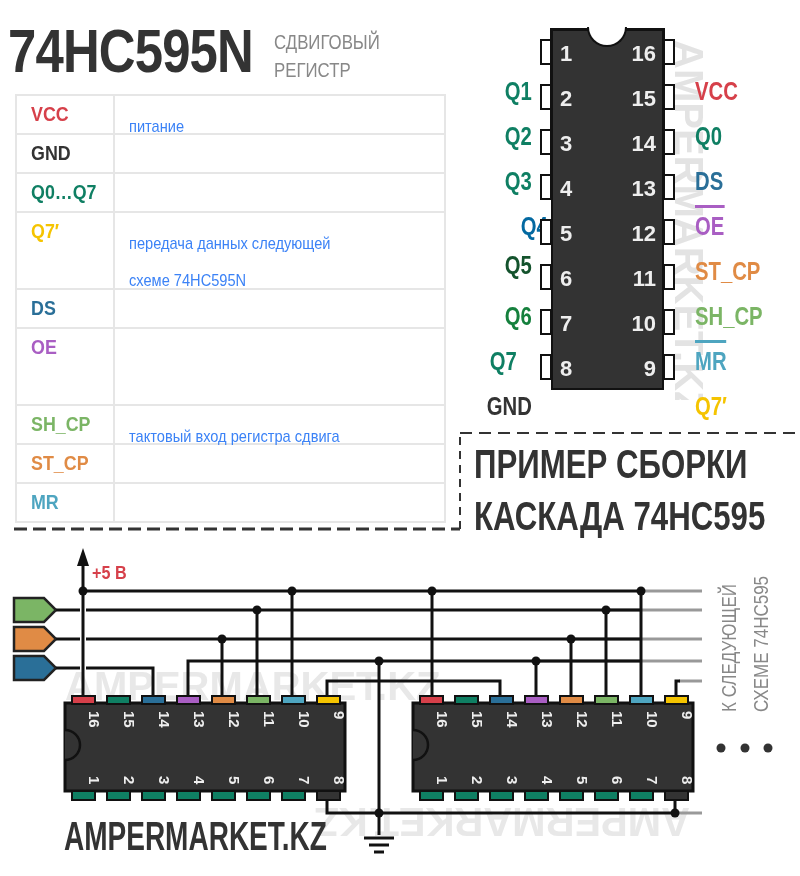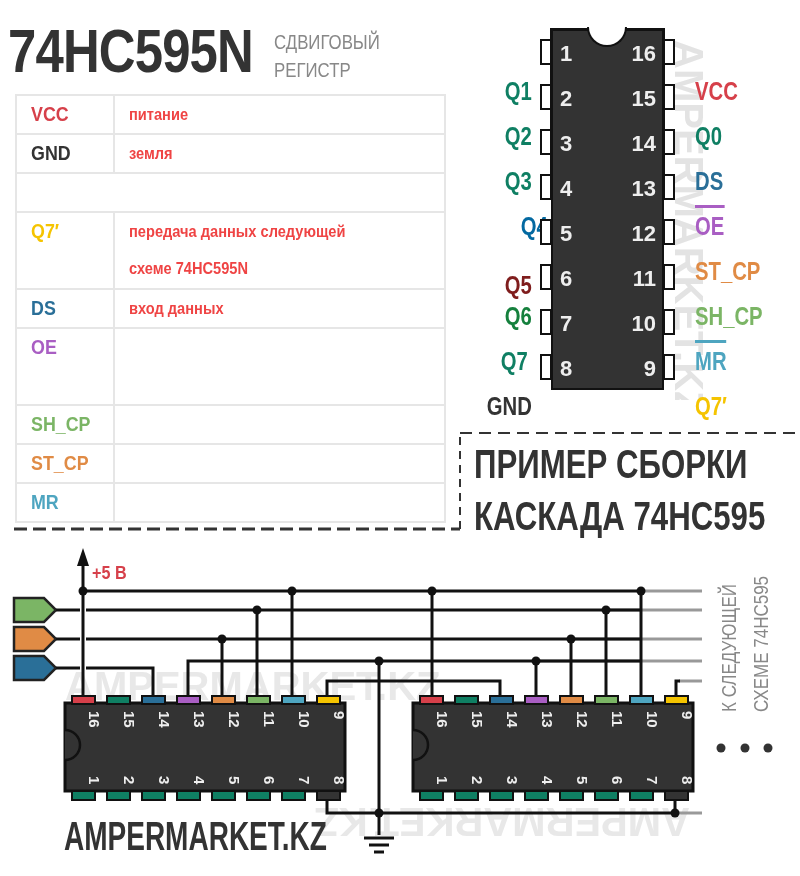--- a/index.html
+++ b/index.html
@@ -14,22 +14,22 @@
     .subtitle div { white-space: nowrap; }
 
     
     .legend { position: absolute; left: 15px; top: 94px; width: 427px; border: 2px solid #e6e6e6;
               border-collapse: collapse; background: #fff; }
     .legend-row { display: flex; border-bottom: 2px solid #e6e6e6; }
     .legend-row:last-child { border-bottom: none; }
     .legend-pin { width: 98px; border-right: 2px solid #e6e6e6; padding: 5px 0 0 14px; box-sizing: border-box;
                   font-size: 21px; font-weight: bold; line-height: 26px; }
     .legend-pin span { display: inline-block; transform: scaleX(0.85); transform-origin: left top; white-space: nowrap; }
-    .legend-desc { flex: 1; padding: 5px 0 5px 14px; font-size: 17px; font-weight: bold; color: #ef4444;
-                   line-height: 37px; }
+    .legend-desc { flex: 1; padding: 5px 0 5px 14px; font-size: 17px; font-weight: normal; color: #3b82f6;
+                   line-height: 37px; margin-top: 12px; }
     .legend-desc span { display: inline-block; transform: scaleX(0.86); transform-origin: left top; white-space: nowrap; }
     .legend-row.single { height: 37px; }
     .legend-row.single .legend-desc { padding-top: 0; padding-bottom: 0; }
     .legend-row.double { height: 75px; }
     .legend-row.double .legend-desc { padding-top: 0; }
 
     
     .pinout { position: absolute; left: 450px; top: 0; width: 350px; height: 400px; }
     .pin-label { position: absolute; font-size: 26px; font-weight: bold; line-height: 34px; white-space: nowrap; margin-top: 36px; }
     .pin-label span { display: inline-block; transform: scaleX(0.78); }
@@ -60,40 +60,40 @@
   <div>РЕГИСТР</div>
 </div>
 
 <div class="legend">
   <div class="legend-row single">
     <div class="legend-pin" style="color:#d6404a"><span>VCC</span></div>
     <div class="legend-desc"><span>питание</span></div>
   </div>
   <div class="legend-row single">
     <div class="legend-pin" style="color:#333333"><span>GND</span></div>
-    <div class="legend-desc"><span>земля</span></div>
-  </div>
-  <div class="legend-row single">
+  </div>
+  <div class="legend-row single">
+    <div class="legend-pin" style="color:#0f7f63"><span>Q0…Q7</span></div>
   </div>
   <div class="legend-row double">
     <div class="legend-pin" style="color:#f5c400"><span>Q7′</span></div>
     <div class="legend-desc">
       <span>передача данных следующей</span><br>
       <span>схеме 74HC595N</span>
     </div>
   </div>
   <div class="legend-row single">
     <div class="legend-pin" style="color:#2a6f98"><span>DS</span></div>
-    <div class="legend-desc"><span>вход данных</span></div>
   </div>
   <div class="legend-row double">
     <div class="legend-pin" style="color:#a95ec3"><span>OE</span></div>
   </div>
   <div class="legend-row single">
     <div class="legend-pin" style="color:#7bb565"><span>SH_CP</span></div>
+    <div class="legend-desc"><span>тактовый вход регистра сдвига</span></div>
   </div>
   <div class="legend-row single">
     <div class="legend-pin" style="color:#e08b45"><span>ST_CP</span></div>
   </div>
   <div class="legend-row single">
     <div class="legend-pin" style="color:#4ea5c0"><span>MR</span></div>
   </div>
 </div>
 
 <svg style="position:absolute;left:0;top:0" width="800" height="876">
@@ -132,23 +132,23 @@
     </g>
   </svg>
 
   <div style="position:absolute;left:101px;top:29px;width:113px;height:361px;background:#333;border:2px solid #111;box-sizing:border-box;"></div>
   <div style="position:absolute;left:137px;top:27px;width:40px;height:20px;border:2px solid #111;border-top:none;border-radius:0 0 22px 22px;background:#fff;box-sizing:border-box;"></div>
 
   <div class="pin-label left" style="right:268px;top:38px;color:#0f7f63"><span>Q1</span></div>
   <div class="pin-label left" style="right:268px;top:83px;color:#0f7f63"><span>Q2</span></div>
   <div class="pin-label left" style="right:268px;top:128px;color:#0f7f63"><span>Q3</span></div>
   <div class="pin-label left" style="right:252px;top:173px;color:#0369a1"><span>Q4</span></div>
-  <div class="pin-label left" style="right:268px;top:232px;color:#7f1d1d"><span>Q5</span></div>
+  <div class="pin-label left" style="right:268px;top:212px;color:#14532d"><span>Q5</span></div>
   <div class="pin-label left" style="right:268px;top:263px;color:#15803d"><span>Q6</span></div>
-  <div class="pin-label left" style="right:272px;top:308px;color:#0f7f63"><span>Q7</span></div>
+  <div class="pin-label left" style="right:283px;top:308px;color:#0f7f63"><span>Q7</span></div>
   <div class="pin-label left" style="right:268px;top:353px;color:#333333"><span>GND</span></div>
 
   <svg style="position:absolute;left:0;top:0" width="350" height="400">
     <g fill="#ffffff" stroke="#111" stroke-width="2">
       <rect x="91" y="40" width="10" height="24"></rect>
         <rect x="91" y="85" width="10" height="24"></rect>
       <rect x="91" y="130" width="10" height="24"></rect>
         <rect x="91" y="175" width="10" height="24"></rect>
       <rect x="91" y="220" width="10" height="24"></rect>
         <rect x="91" y="265" width="10" height="24"></rect>

